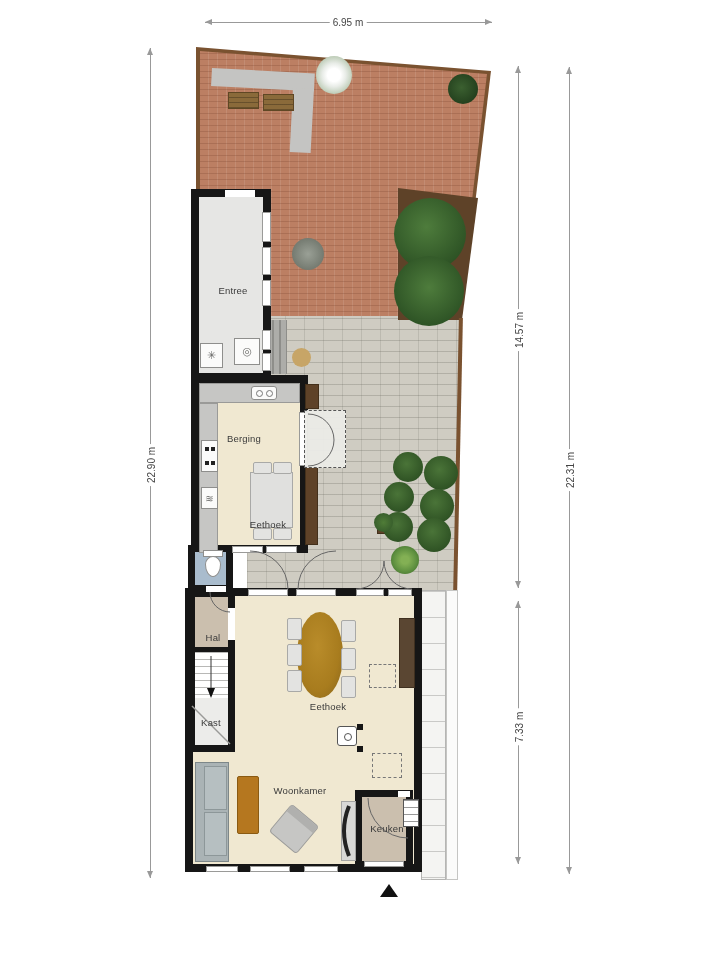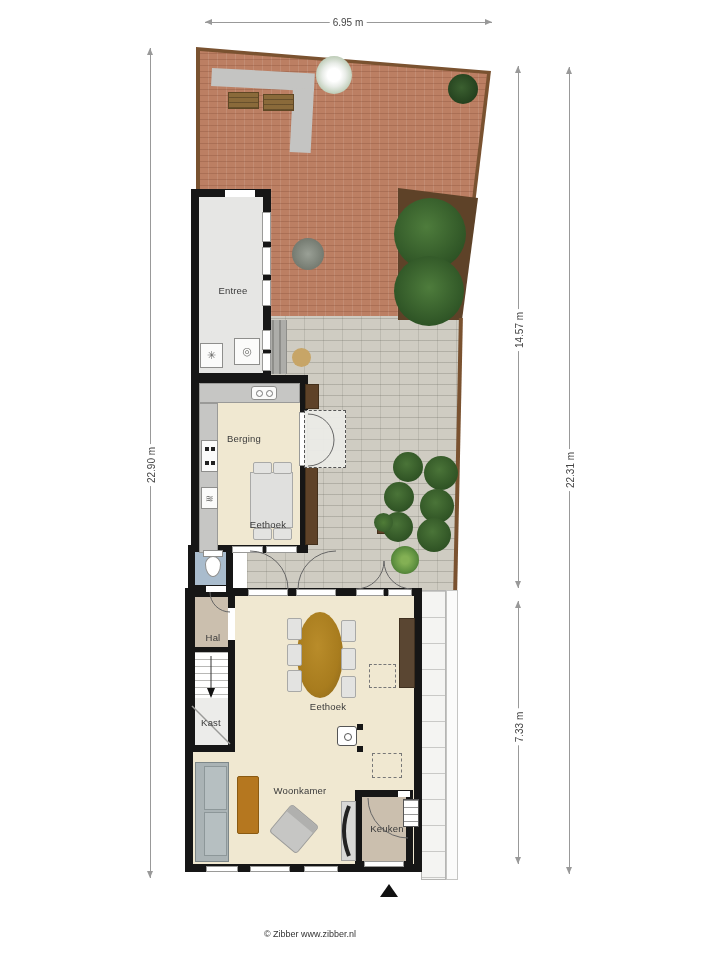--- a/index.html
+++ b/index.html
@@ -248,16 +248,15 @@
   <div class="lbl" style="left:233px;top:290px;">Entree</div>
   <div class="lbl" style="left:244px;top:438px;">Berging</div>
   <div class="lbl" style="left:268px;top:524px;">Eethoek</div>
   <div class="lbl" style="left:213px;top:623px;margin-top:14px;">Hal</div>
   <div class="lbl" style="left:211px;top:722px;">Kast</div>
   <div class="lbl" style="left:328px;top:706px;">Eethoek</div>
   <div class="lbl" style="left:300px;top:790px;">Woonkamer</div>
   <div class="lbl" style="left:387px;top:828px;">Keuken</div>
 
   <div class="footer" style="left:310px;top:928px;transform:translateX(-50%);">
-    <div>© Zibber www.zibber.nl</div>
   </div>
 
 </div>
 
 </body></html>

